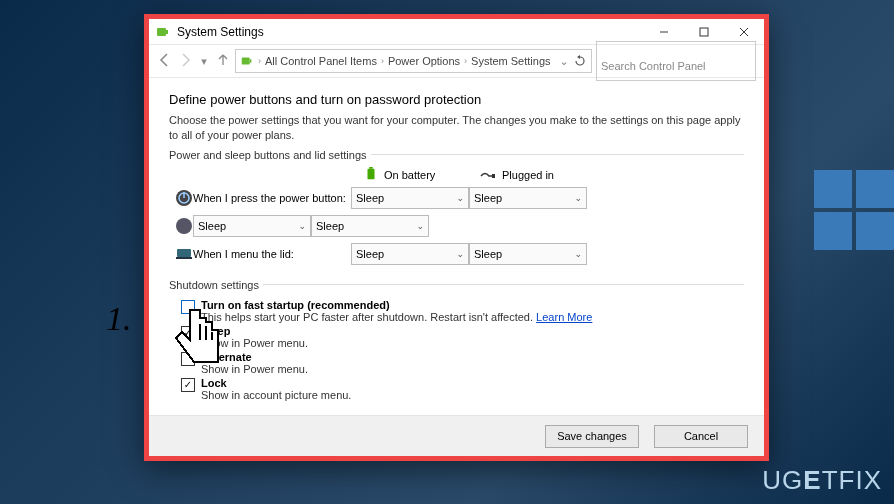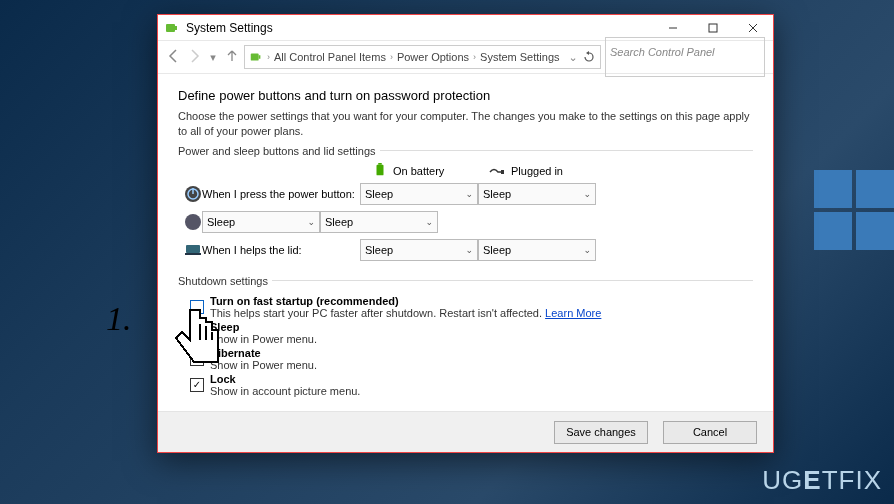--- a/index.html
+++ b/index.html
@@ -3,46 +3,46 @@
 <meta charset="utf-8">
 <style>
   html,body{margin:0;padding:0;width:894px;height:504px;font-family:"Segoe UI",Tahoma,sans-serif;font-size:11px;color:#000;overflow:hidden;}
   body{background:linear-gradient(135deg,#0a2a4a 0%,#1a3a5a 30%,#2a4a6a 70%,#0a2a4a 100%);position:relative;}
   .win-decor{position:absolute;right:0;top:170px;width:80px;height:200px;}
   .win-decor .sq{position:absolute;background:#3a7ab8;}
   .win-decor .s1{width:38px;height:38px;left:0;top:0;}
   .win-decor .s2{width:38px;height:38px;left:42px;top:0;}
   .win-decor .s3{width:38px;height:38px;left:0;top:42px;}
   .win-decor .s4{width:38px;height:38px;left:42px;top:42px;}
-  .window{position:absolute;left:157px;top:14px;width:615px;height:437px;background:#fff;border:1px solid #ef4444;box-shadow:0 8px 30px rgba(0,0,0,.5);}
+  .window{position:absolute;left:144px;top:14px;width:615px;height:437px;background:#fff;border:5px solid #ef4444;box-shadow:0 8px 30px rgba(0,0,0,.5);}
   .titlebar{height:25px;display:flex;align-items:center;border-bottom:1px solid #e8e8e8;}
   .titlebar .ticon{width:16px;height:16px;margin:0 6px;}
   .titlebar .title{flex:1;font-size:12px;}
   .wbtn{width:40px;height:25px;display:flex;align-items:center;justify-content:center;}
   .wbtn svg{width:10px;height:10px;}
   .toolbar{height:32px;display:flex;align-items:center;gap:4px;padding:0 8px;border-bottom:1px solid #e8e8e8;}
   .navarrow svg{width:16px;height:16px;}
   .crumbs{flex:1;display:flex;align-items:center;height:22px;border:1px solid #ccc;background:#fff;padding:0 4px;gap:2px;font-size:11px;color:#444;}
   .crumbs .chev{color:#888;font-size:9px;padding:0 2px;}
   .tbicon{width:14px;height:14px;display:flex;align-items:center;justify-content:center;}
-  .search{width:150px;height:22px;border:1px solid #ccc;display:flex;align-items:flex-start;padding:8px 4px;color:#888;font-style:italic;}
+  .search{width:150px;height:22px;border:1px solid #ccc;display:flex;align-items:flex-end;padding:8px 4px;color:#888;}
   .content{padding:10px 20px 0 20px;height:335px;overflow:hidden;position:relative;}
   .heading{color:#000000;font-size:13px;margin:4px 0 6px 0;}
   .desc{font-size:11px;color:#333;line-height:1.4;margin-bottom:5px;}
   fieldset{border:none;border-top:1px solid #ddd;margin:2px 0 8px 0;padding:6px 0 0 0;}
   legend{padding:0 4px 0 0;font-size:11px;color:#333;}
   .colhead{display:flex;align-items:flex-end;gap:6px;font-size:11px;}
   .colhead-row{display:flex;padding-left:195px;gap:8px;margin-bottom:6px;}
   .colhead-row .colhead{width:108px;}
   .setrow{display:flex;align-items:center;gap:0;margin-bottom:6px;}
   .setrow .ricon{width:18px;height:18px;margin-left:6px;}
   .setrow .rlabel{width:158px;font-size:11px;}
   .dd{width:108px;height:20px;border:1px solid #bbb;background:#fafafa;display:flex;align-items:center;justify-content:space-between;padding:0 4px;font-size:11px;}
   .dd .chv{font-size:9px;color:#555;}
-  .chkrow{display:flex;align-items:center;gap:6px;margin:2px 0 1px 12px;}
+  .chkrow{display:flex;align-items:flex-start;gap:6px;margin:2px 0 1px 12px;}
   .chkbox{width:12px;height:12px;border:1px solid #333;display:flex;align-items:center;justify-content:center;font-size:10px;line-height:1;margin-top:1px;flex:none;}
   .chklabel{font-size:11px;}
   .chklabel b{font-weight:600;}
   .chklabel .sub{display:block;font-size:11px;color:#333;margin-top:0;}
   .learn{color:#0645cc;text-decoration:underline;}
   .footer{position:absolute;bottom:0;left:0;right:0;height:40px;border-top:1px solid #e4e4e4;background:#f0f0f0;display:flex;align-items:center;justify-content:flex-end;padding:0 16px;gap:8px;}
   .btn{height:21px;min-width:72px;border:1px solid #aaa;background:#e9e9e9;font-size:11px;display:flex;align-items:center;justify-content:center;padding:0 10px;margin-left:7px;}
   .annot{position:absolute;left:106px;top:300px;font-family:Georgia,serif;font-size:34px;font-style:italic;color:#000;pointer-events:none;z-index:5;}
   .cursor{position:absolute;left:160px;top:300px;width:80px;height:80px;pointer-events:none;z-index:6;}
   .watermark{position:absolute;right:12px;bottom:8px;color:#b8d4e8;font-family:Arial,sans-serif;font-size:26px;letter-spacing:1px;font-weight:300;}
@@ -171,21 +171,21 @@
         <div class="dd">
             <span>Sleep</span>
             <span class="chv">⌄</span>
           </div>
       </div>
       <div class="setrow">
         <svg class="ricon" viewBox="0 0 18 18">
             <rect x="2" y="4" width="14" height="8" rx="1" fill="#367"></rect>
             <rect x="1" y="12" width="16" height="2" fill="#234"></rect>
           </svg>
-        <div class="rlabel">When I helps the lid:</div>
+        <div class="rlabel">When I menu the lid:</div>
         <div class="dd">
             <span>Sleep</span>
             <span class="chv">⌄</span>
           </div>
         <div class="dd">
             <span>Sleep</span>
             <span class="chv">⌄</span>
           </div>
       </div>
     </fieldset>

